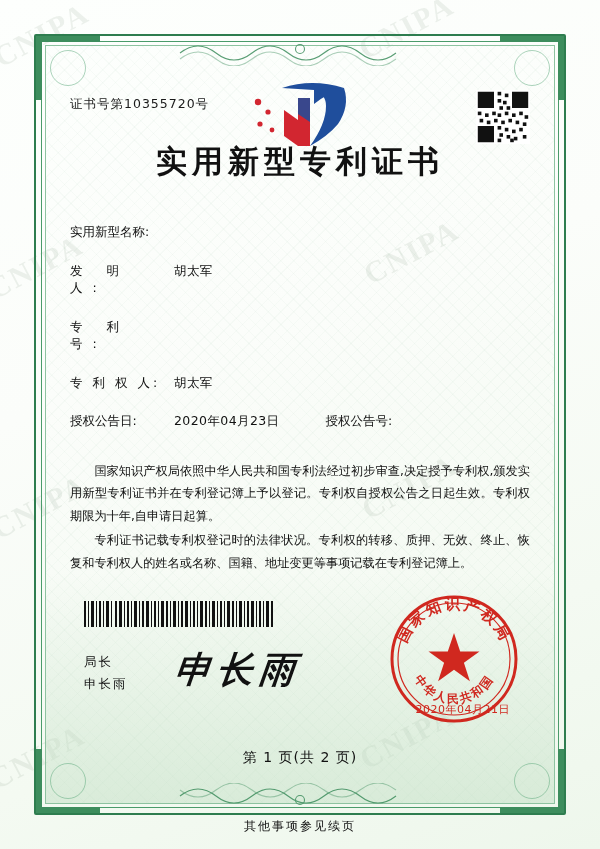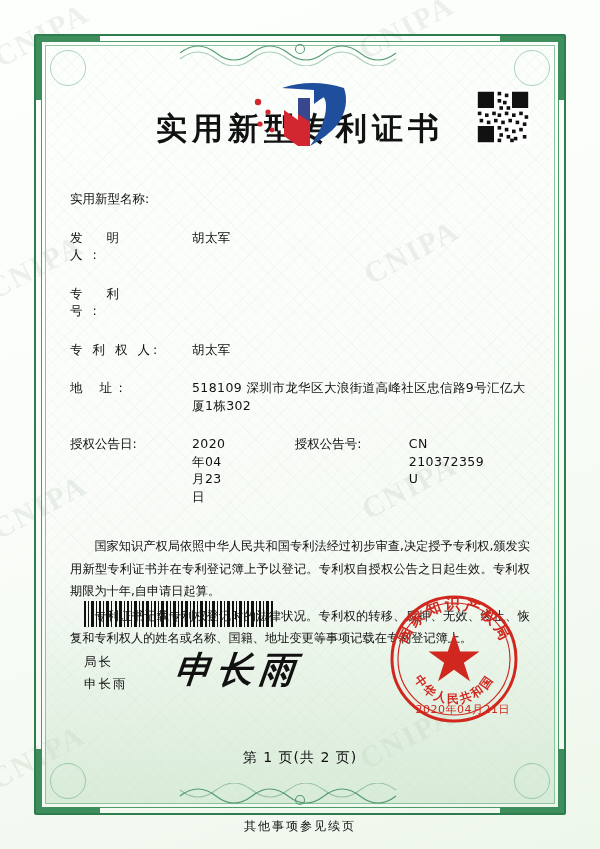--- a/index.html
+++ b/index.html
@@ -168,21 +168,20 @@
   .fields {
     margin-top: 40px;
     font-size: 12.5px;
     color: #111;
   }
   .frow {
     display: flex;
     align-items: baseline;
     margin-bottom: 21px;
     line-height: 1.4;
-    gap: 18px;
   }
   .flabel {
     width: 104px;
     flex: 0 0 104px;
     letter-spacing: 0px;
     color: #111;
   }
   .flabel.sp5 { letter-spacing: 10px; }
   .flabel.sp4 { letter-spacing: 6.5px; }
   .flabel.sp3 { letter-spacing: 3px; }
@@ -369,20 +368,21 @@
           <rect x="24" y="21" width="2" height="2"></rect>
         <rect x="13" y="24" width="2" height="2"></rect>
           <rect x="17" y="25" width="2" height="2"></rect>
         <rect x="21" y="26" width="2" height="2"></rect>
           <rect x="26" y="25" width="2" height="2"></rect>
         <rect x="12" y="27" width="2" height="2"></rect>
           <rect x="19" y="27" width="2" height="2"></rect>
       </g>
     </svg>
 
+    <div class="cert-no">证书号第10355720号</div>
 
     <div class="title">实用新型专利证书</div>
 
     <div class="fields">
 
       <div class="frow">
         <div class="flabel">实用新型名称:</div>
       </div>
 
       <div class="frow">
@@ -393,30 +393,25 @@
       <div class="frow">
         <div class="flabel sp5">专 利 号:</div>
       </div>
 
 
       <div class="frow">
         <div class="flabel sp3">专 利 权 人:</div>
         <div class="fvalue">胡太军</div>
       </div>
 
-      <div class="frow">
-        <div class="flabel sp4">地      址:</div>
-        <div class="fvalue">518109 深圳市龙华区大浪街道高峰社区忠信路9号汇亿大厦1栋302</div>
-      </div>
 
       <div class="frow two">
         <div class="flabel">授权公告日:</div>
         <div class="fvalue">2020年04月23日</div>
         <div class="flabel2">授权公告号:</div>
-        <div class="fvalue">CN 210372359 U</div>
       </div>
 
     </div>
 
     <div class="paras">
       <p>国家知识产权局依照中华人民共和国专利法经过初步审查,决定授予专利权,颁发实用新型专利证书并在专利登记簿上予以登记。专利权自授权公告之日起生效。专利权期限为十年,自申请日起算。</p>
       <p>专利证书记载专利权登记时的法律状况。专利权的转移、质押、无效、终止、恢复和专利权人的姓名或名称、国籍、地址变更等事项记载在专利登记簿上。</p>
     </div>
 
     <svg class="barcode" viewBox="0 0 190 26" preserveAspectRatio="none">

